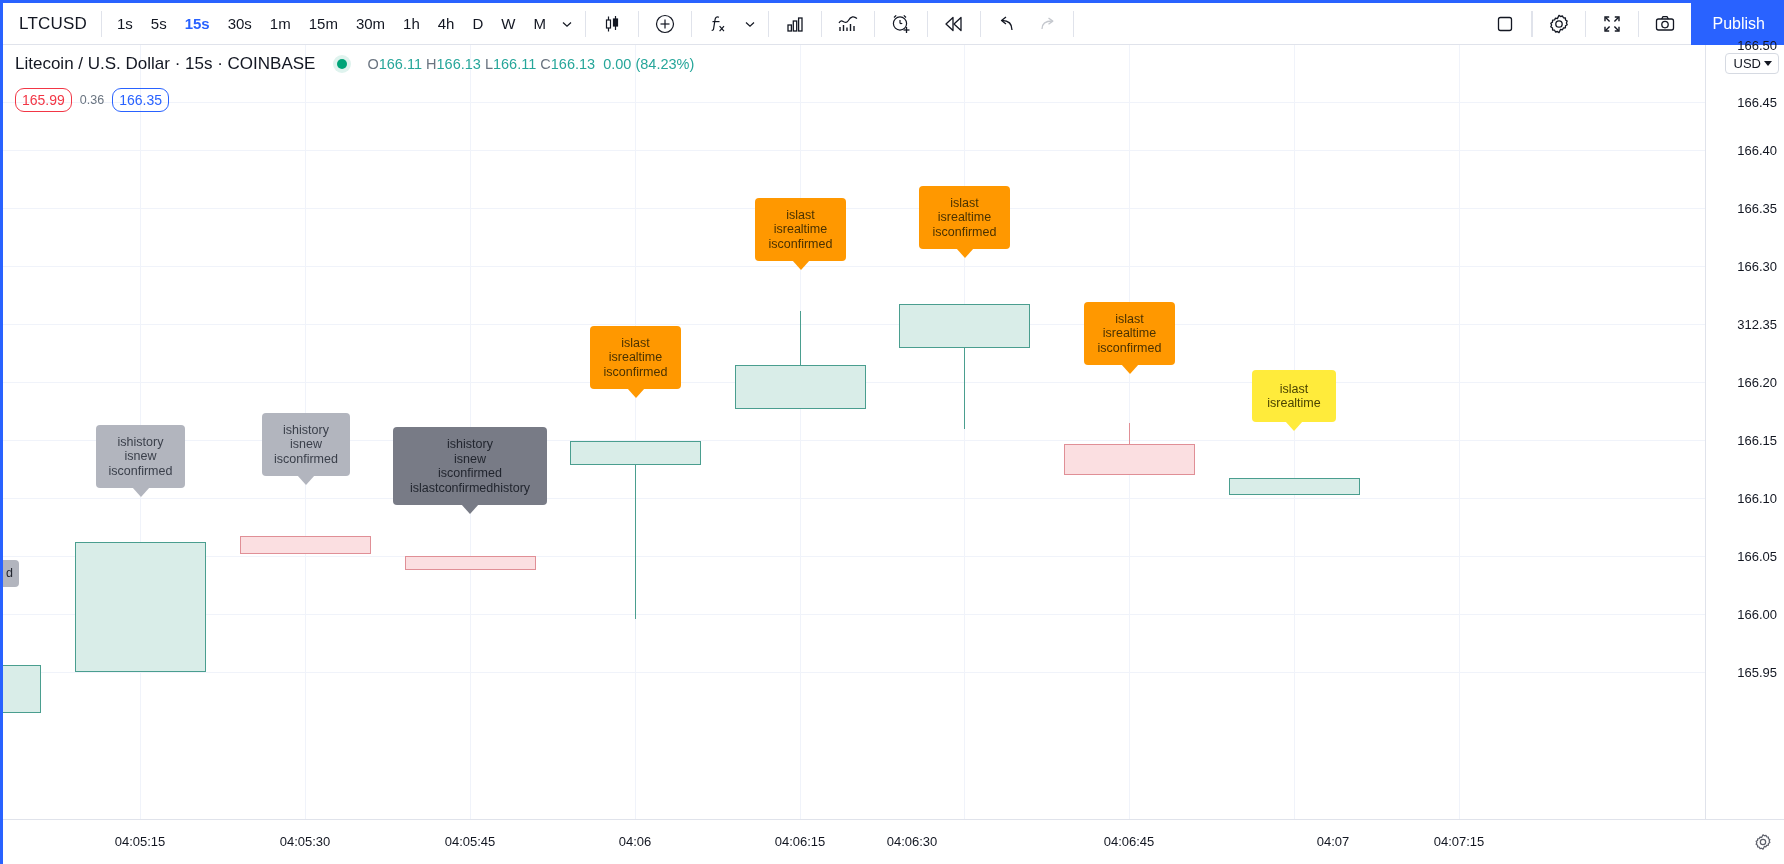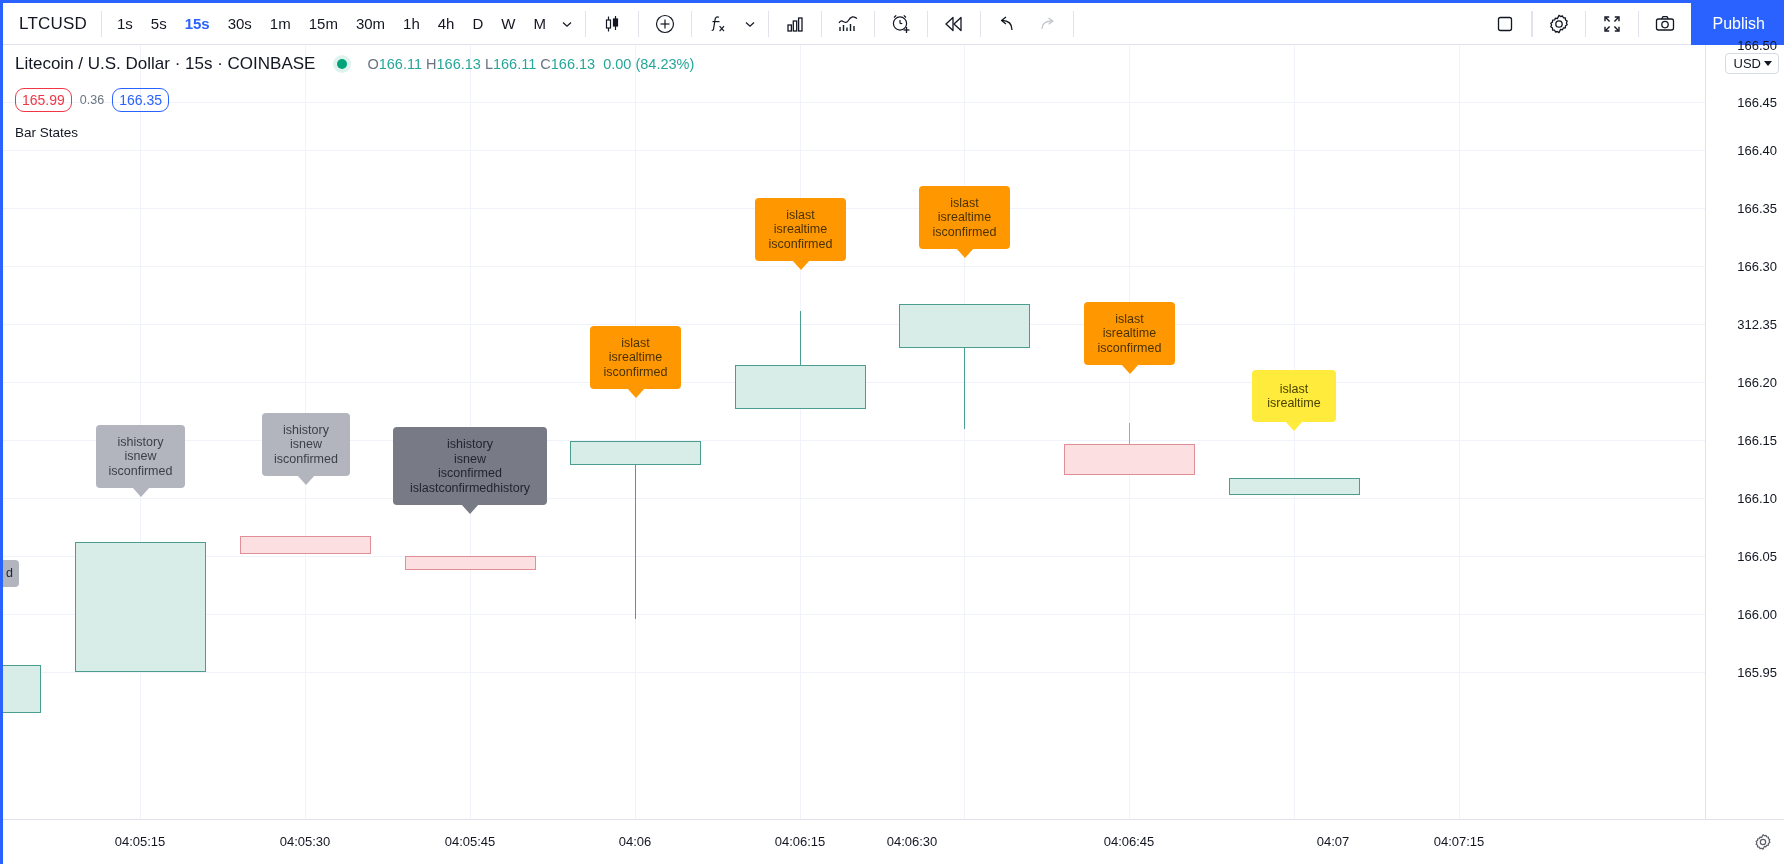--- a/index.html
+++ b/index.html
@@ -436,23 +436,20 @@
                 <span class="legend-dot"></span>
               </span>
           </span>
           <span class="ohlc"><span class="lbl">O</span><span>166.11</span>&nbsp;<span class="lbl">H</span><span>166.13</span>&nbsp;<span class="lbl">L</span><span>166.11</span>&nbsp;<span class="lbl">C</span><span>166.13</span>&nbsp;&nbsp;<span>0.00</span>&nbsp;<span>(84.23%)</span></span>
         </div>
         <div class="legend-row2">
           <span class="pill low">165.99</span>
           <span class="delta">0.36</span>
           <span class="pill high">166.35</span>
         </div>
-        <div class="legend-row3">
-          <span>Bar States</span>
-        </div>
       </div>
     </div>
 
     <div id="price-scale">
       <div class="p-tick" style="top:0px">166.50</div>
       <div class="p-tick" style="top:57px">166.45</div>
       <div class="p-tick" style="top:105px">166.40</div>
       <div class="p-tick" style="top:163px">166.35</div>
       <div class="p-tick" style="top:221px">166.30</div>
       <div class="p-tick" style="top:279px">312.35</div>

